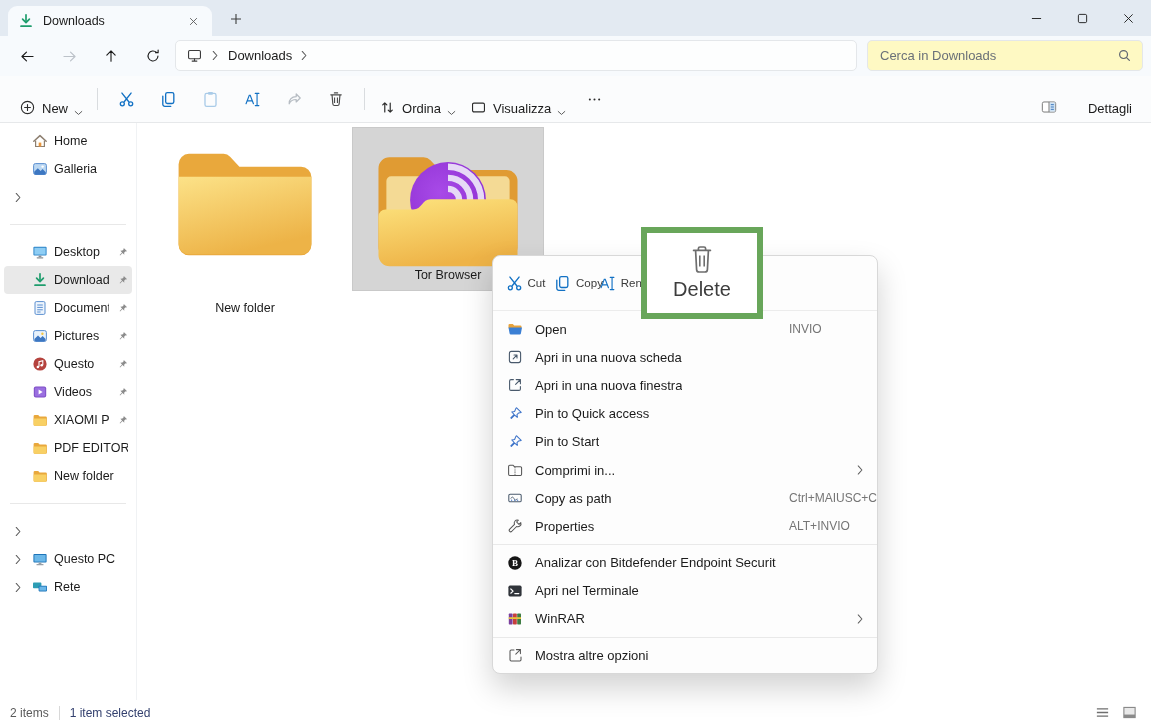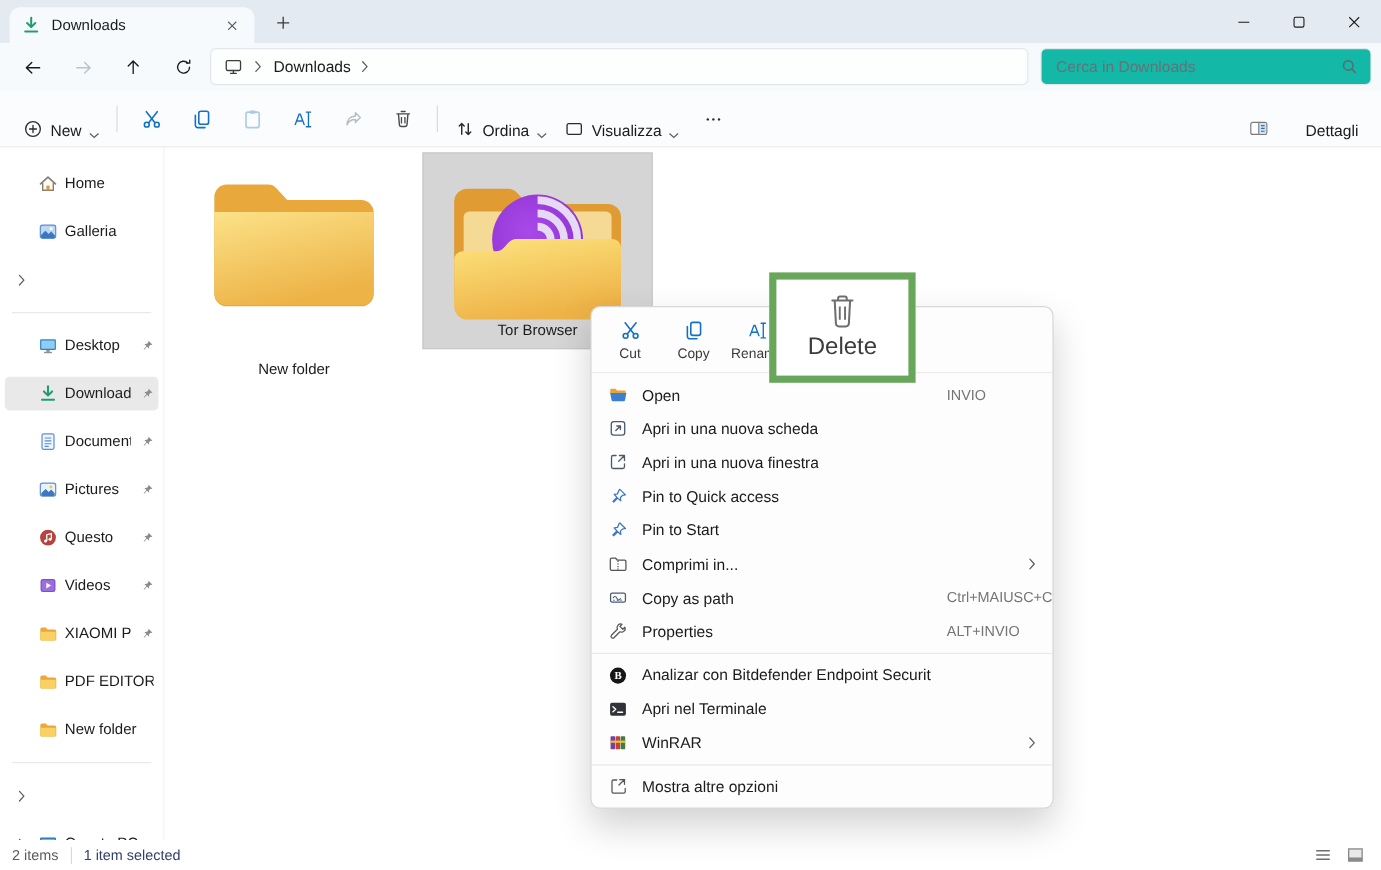--- a/index.html
+++ b/index.html
@@ -18,38 +18,38 @@
   .wctrls{position:absolute;right:0;top:0;height:36px;display:flex;}
   .wbtn{width:46px;height:36px;display:flex;align-items:center;justify-content:center;}
 
   
   .navbar{position:absolute;left:0;top:36px;right:0;height:40px;background:#f7fafd;}
   .navbtns{position:absolute;left:6px;top:0;height:40px;display:flex;align-items:center;}
   .nbtn{width:42px;height:32px;display:flex;align-items:center;justify-content:center;border-radius:4px;}
   .addrbar{position:absolute;left:175px;top:4px;width:682px;height:31px;background:#fdfefe;
            border:1px solid #e4e7ea;border-radius:5px;display:flex;align-items:center;padding:0 10px;gap:9px;}
   .bseg{font-size:13px;}
-  .searchbar{position:absolute;left:867px;top:4px;width:276px;height:31px;background:#14b8a6;
+  .searchbar{position:absolute;left:867px;top:4px;width:276px;height:31px;background:#fef9c3;
            border:1px solid #e4e7ea;border-radius:5px;display:flex;align-items:center;padding:0 10px;gap:8px;}
   .sinput{flex:1;border:none;outline:none;background:transparent;font-family:"Liberation Sans",sans-serif;
           font-size:13px;color:#1b1b1b;min-width:0;}
   .sinput::placeholder{color:#6a7078;}
 
   
   .toolbar{position:absolute;left:0;top:76px;right:0;height:47px;background:#fbfcfd;
            border-bottom:1px solid #e6e8ea;display:flex;align-items:center;padding:0 12px;}
   .tbtn{display:flex;align-items:flex-end;gap:6px;height:34px;padding:0 7px;border-radius:4px;font-size:13px;}
   .tico{width:40px;height:34px;display:flex;align-items:center;justify-content:center;border-radius:4px;margin:0 1px;}
   .tsep{width:1px;height:22px;background:#d9dcdf;margin:0 7px;}
   .tb-right{margin-left:auto;gap:30px;}
 
   
   .sidebar{position:absolute;left:0;top:123px;width:137px;bottom:25px;background:#fff;
            border-right:1px solid #f0f2f4;padding-top:4px;overflow:hidden;}
-  .side-item{height:28px;display:flex;align-items:center;margin:12px 4px;padding:0 4px 0 6px;
+  .side-item{height:28px;display:flex;align-items:center;margin:0 4px;padding:0 4px 0 6px;
              border-radius:4px;font-size:12.5px;gap:6px;}
   .side-item.sel{background:#e9e9e9;}
   .slot{width:16px;display:flex;align-items:center;justify-content:center;flex:0 0 16px;}
   .sicon{width:16px;height:16px;flex:0 0 16px;}
   .sicon svg{width:16px;height:16px;}
   .slabel{flex:1;white-space:nowrap;overflow:hidden;}
   .spin{flex:0 0 11px;margin-left:2px;}
   .side-div{height:1px;background:#e8e8e8;margin:13px 10px;}
 
   
@@ -57,21 +57,21 @@
   .tile{position:absolute;display:flex;flex-direction:column;align-items:center;}
   .tile-new{left:27px;top:4px;width:160px;height:196px;}
   .tile-tor{left:214px;top:4px;width:192px;height:164px;background:#d5d5d5;border:1px solid #c9c9c9;}
   .tile-ic{margin-top:18px;}
   .tile-label{position:absolute;bottom:8px;left:0;right:0;text-align:center;font-size:12.5px;}
 
   
   .cmenu{position:absolute;left:492px;top:255px;width:386px;background:#fdfdfd;border:1px solid #d8d8d8;
          border-radius:8px;box-shadow:0 14px 30px rgba(0,0,0,.18);z-index:5;padding-bottom:4px;}
   .cm-quick{height:55px;display:flex;align-items:center;padding:0 6px;border-bottom:1px solid #ececec;gap:1px;}
-  .cm-qbtn{width:52px;height:48px;display:flex;flex-direction:column;align-items:center;justify-content:center;
+  .cm-qbtn{width:52px;height:48px;display:flex;flex-direction:row;align-items:center;justify-content:center;
            gap:4px;border-radius:4px;}
   .qicon svg{width:19px;height:19px;}
   .qlabel{font-size:11.5px;color:#3a3a3a;}
   .cm-list{padding-top:4px;}
   .cm-item{position:relative;height:28.2px;display:flex;align-items:center;padding:0 12px 0 14px;gap:12px;font-size:13px;}
   .cm-icon{width:16px;height:16px;flex:0 0 16px;}
   .cm-icon svg{width:16px;height:16px;}
   .cm-label{white-space:nowrap;overflow:hidden;}
   .cm-short{position:absolute;left:296px;top:50%;transform:translateY(-50%);font-size:12px;color:#757575;white-space:nowrap;}
   .cm-chev{position:absolute;right:13px;top:50%;transform:translateY(-50%);}

